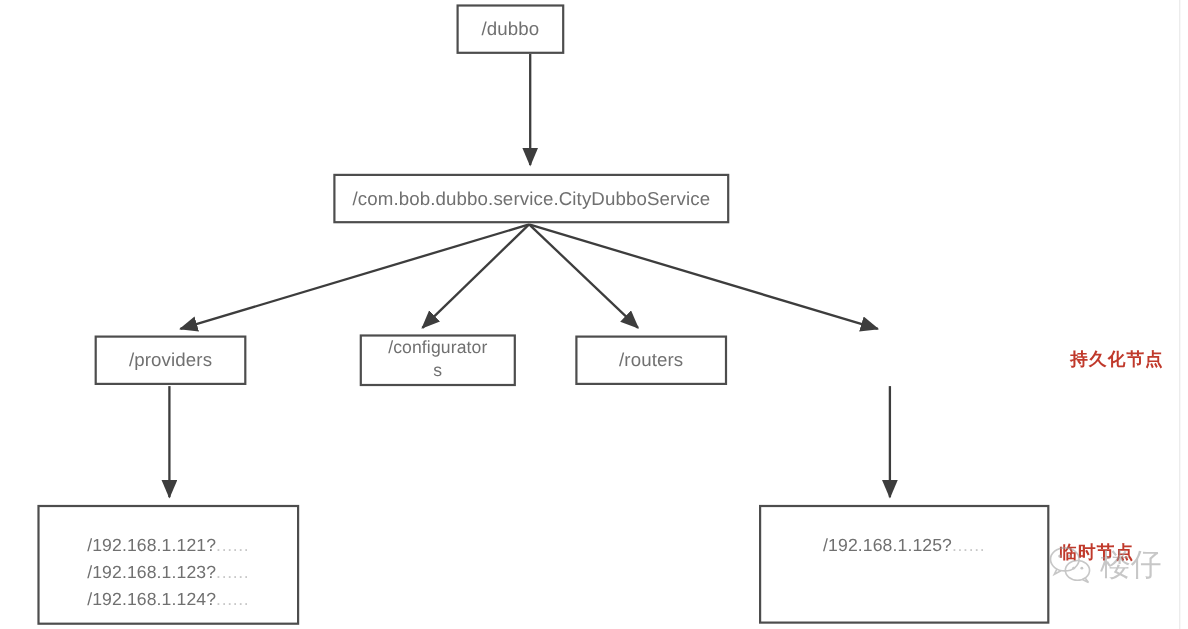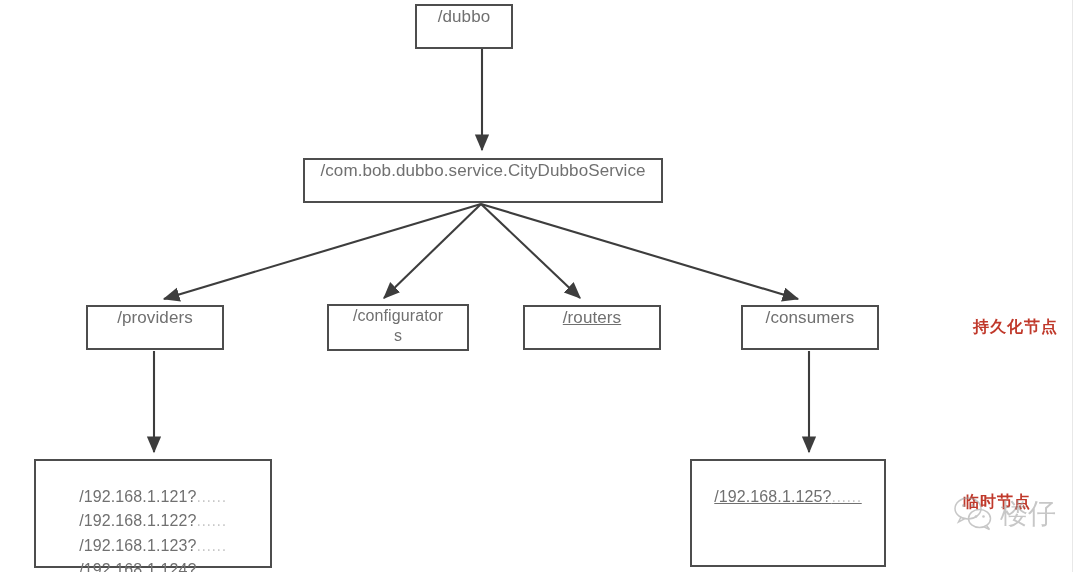--- a/index.html
+++ b/index.html
@@ -28,21 +28,21 @@
     height: 572px;
     pointer-events: none;
   }
   .node {
     position: absolute;
     box-sizing: border-box;
     background: #ffffff;
     border: 2px solid #4d4d4d;
     color: #707070;
     display: flex;
-    align-items: flex-start;
+    align-items: center;
     justify-content: center;
     text-align: center;
     line-height: 1.28;
     letter-spacing: 0.1px;
     z-index: 2;
   }
   .node-label {
     display: block;
     padding: 0 6px;
     white-space: pre-line;
@@ -64,24 +64,24 @@
   .ip-dots {
     color: #c8c8c8;
     letter-spacing: 0.6px;
   }
 
   
   #node-dubbo      { left: 415px; top: 4px;   width: 98px;  height: 45px; font-size: 17px; }
   #node-service    { left: 303px; top: 158px; width: 360px; height: 45px; font-size: 17px; }
   #node-providers  { left: 86px;  top: 305px; width: 138px; height: 45px; font-size: 17px; }
   #node-configurators { left: 305px; top: 304px; width: 142px; height: 47px; font-size: 16px; margin-left: 22px; }
-  #node-routers    { left: 523px; top: 305px; width: 138px; height: 45px; font-size: 17px; text-decoration: underline; }
+  #node-routers    { left: 523px; top: 305px; width: 138px; height: 45px; font-size: 17px; }
   #node-consumers  { left: 741px; top: 305px; width: 138px; height: 45px; font-size: 17px; }
   #node-provider-list { left: 34px;  top: 459px; width: 238px; height: 109px; font-size: 16px; }
-  #node-consumer-list { left: 690px; top: 459px; width: 196px; height: 108px; font-size: 16px; text-decoration: underline; }
+  #node-consumer-list { left: 690px; top: 459px; width: 264px; height: 108px; font-size: 16px; }
 
   
   .annotation {
     position: absolute;
     color: #c0392b;
     font-weight: bold;
     font-size: 16px;
     letter-spacing: 1px;
     white-space: nowrap;
     z-index: 3;
@@ -158,28 +158,24 @@
 
   <div class="node" id="node-configurators">
     <span class="node-label">/configurator
 s</span>
   </div>
 
   <div class="node" id="node-routers">
     <span class="node-label">/routers</span>
   </div>
 
-  <div class="node" id="node-consumers">
-    <span class="node-label">/consumers</span>
-  </div>
 
   <div class="node list-node" id="node-provider-list">
     <span class="ip-lines" id="provider-lines">
         <span class="ip-line"><span>/192.168.1.121?</span><span class="ip-dots">......</span></span>
-        <span class="ip-line"><span>/192.168.1.122?</span><span class="ip-dots">......</span></span>
         <span class="ip-line"><span>/192.168.1.123?</span><span class="ip-dots">......</span></span>
         <span class="ip-line"><span>/192.168.1.124?</span><span class="ip-dots">......</span></span>
       </span>
   </div>
 
   <div class="node list-node" id="node-consumer-list">
     <span class="ip-lines" id="consumer-lines">
         <span class="ip-line"><span>/192.168.1.125?</span><span class="ip-dots">......</span></span>
       </span>
   </div>

